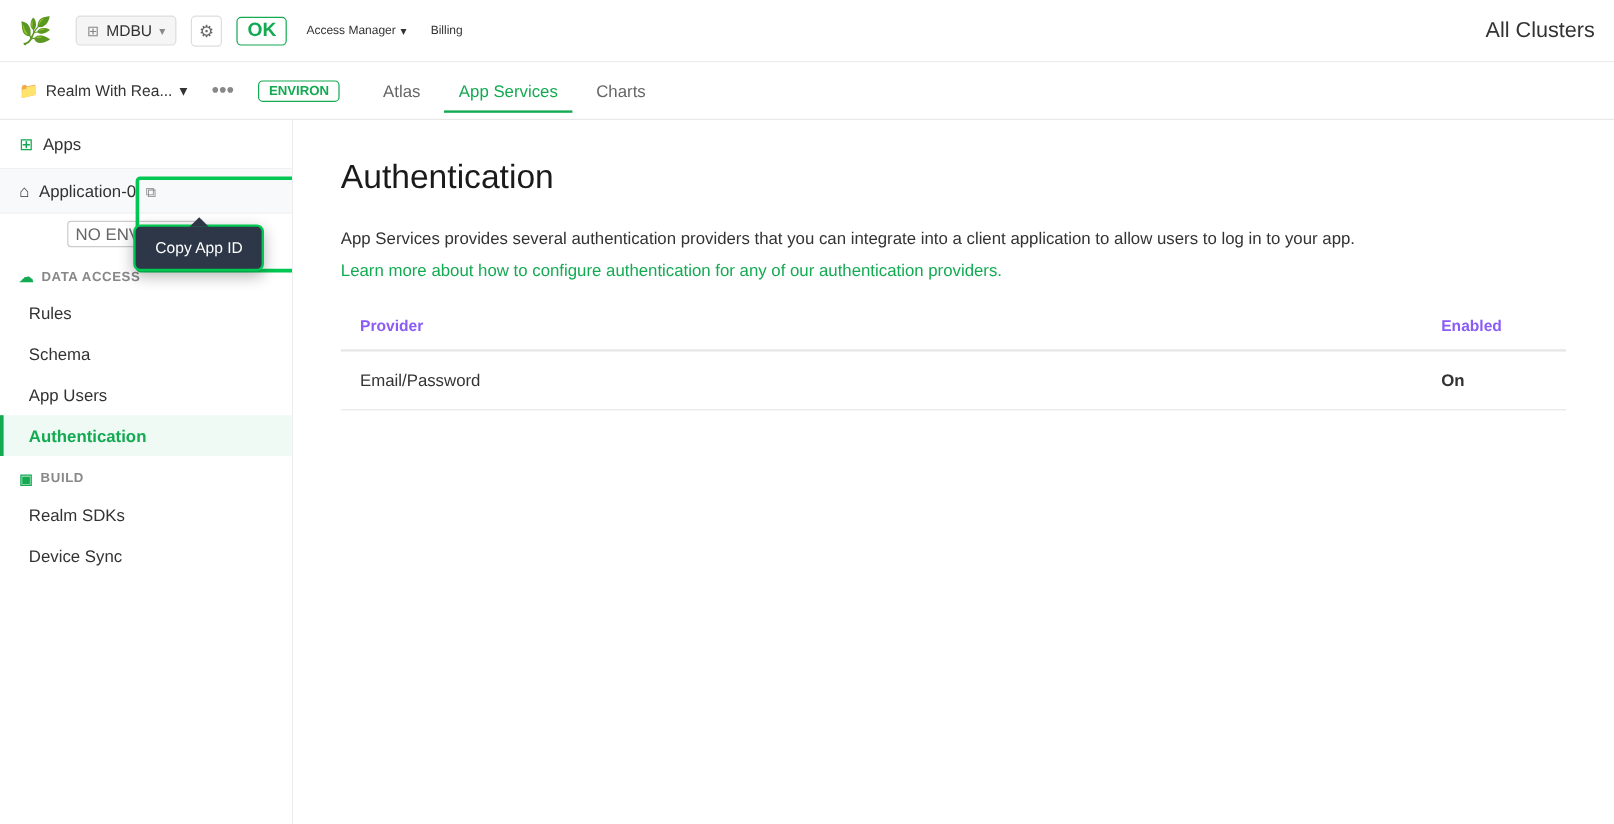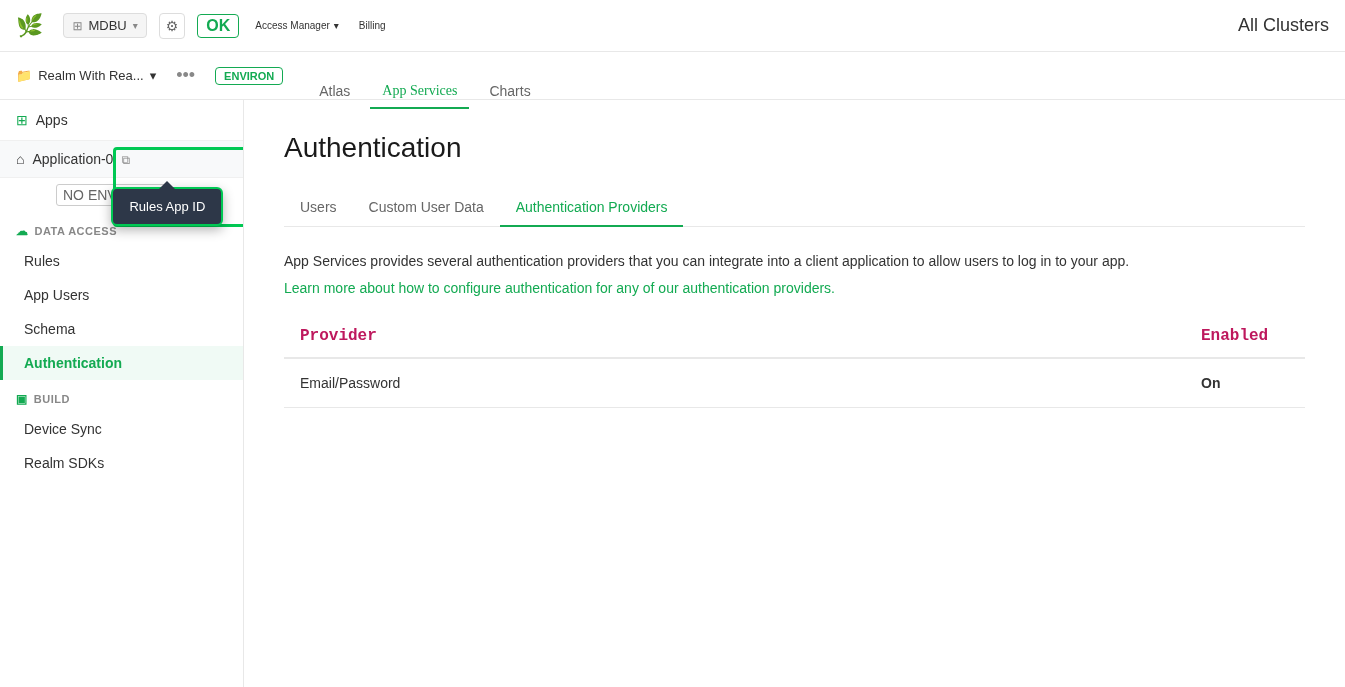--- a/index.html
+++ b/index.html
@@ -42,23 +42,23 @@
     }
     .project-selector .folder-icon { color: #888; }
     .active-badge {
       border: 1px solid #13aa52; color: #13aa52; border-radius: 4px;
       padding: 2px 8px; font-size: 11px; font-weight: 600;
     }
     .second-nav-tabs { display: flex; align-items: center; gap: 8px; margin-left: 8px; }
     .second-nav-tab {
       padding: 8px 12px; font-size: 14px; color: #666; cursor: pointer;
       text-decoration: none; border-bottom: 2px solid transparent;
-      position: relative; top: 16px;
-    }
-    .second-nav-tab.active { color: #13aa52; border-bottom: 2px solid #13aa52; font-weight: 500; font-family: Liberation Serif, serif; }
+      position: relative; top: 1px;
+    }
+    .second-nav-tab.active { color: #13aa52; border-bottom: 2px solid #13aa52; font-weight: 500; }
     .dots-btn { background: none; border: none; cursor: pointer; color: #888; font-size: 18px; padding: 4px; }
 
     
     .main-layout { display: flex; height: calc(100vh - 100px); }
 
     
     .sidebar {
       width: 244px; border-right: 1px solid #e8e8e8;
       background: #fff; overflow-y: auto; flex-shrink: 0;
     }
@@ -111,22 +111,22 @@
     }
     .auth-tab.active { color: #13aa52; border-bottom: 2px solid #13aa52; font-weight: 500; }
 
     
     .description { font-size: 14px; color: #333; margin-bottom: 6px; line-height: 1.5; }
     .description-link { color: #13aa52; text-decoration: none; }
 
     
     .providers-table { width: 100%; border-collapse: collapse; margin-top: 16px; }
     .providers-table th {
-      text-align: left; padding: 12px 16px; font-size: 16px; font-weight: 600;
-      color: #be185d; border-bottom: 2px solid #e8e8e8; background: #fff; font-family: Liberation Mono, monospace;
+      text-align: left; padding: 12px 16px; font-size: 13px; font-weight: 600;
+      color: #8b5cf6; border-bottom: 2px solid #e8e8e8; background: #fff;
     }
     .providers-table th:last-child { width: 120px; }
     .providers-table td {
       padding: 16px 16px; font-size: 14px; color: #333;
       border-bottom: 1px solid #e8e8e8;
     }
     .status-off { color: #888; }
     .status-on { color: #13aa52; font-weight: 700; }
 
     
@@ -214,54 +214,49 @@
 
     <div class="sidebar-app-item" style="position:relative;">
       <span class="home-icon">⌂</span>
       <span class="app-name">Application-0</span>
       <div class="tooltip-container">
         <span class="copy-icon">⧉</span>
         
         <div class="highlight-box"></div>
         
         <div class="tooltip-popup">
-          <span>Rules App ID</span>
+          <span>Copy App ID</span>
         </div>
       </div>
     </div>
 
     <div class="sidebar-env">
       <span class="env-badge">NO ENVIRON...</span>
     </div>
 
     <div class="sidebar-section-label">
       <span class="cloud-icon">☁</span>
       <span>DATA ACCESS</span>
     </div>
     <div class="sidebar-nav-item">Rules</div>
+    <div class="sidebar-nav-item">Schema</div>
     <div class="sidebar-nav-item">App Users</div>
-    <div class="sidebar-nav-item">Schema</div>
     <div class="sidebar-nav-item active">Authentication</div>
 
     <div class="sidebar-section-label">
       <span class="build-icon">▣</span>
       <span>BUILD</span>
     </div>
+    <div class="sidebar-nav-item">Realm SDKs</div>
     <div class="sidebar-nav-item">Device Sync</div>
-    <div class="sidebar-nav-item">Realm SDKs</div>
   </aside>
 
   <main class="content-area">
     <h1 class="page-title">Authentication</h1>
 
-    <div class="auth-tabs">
-      <a class="auth-tab">Users</a>
-      <a class="auth-tab">Custom User Data</a>
-      <a class="auth-tab active">Authentication Providers</a>
-    </div>
 
     <p class="description">
       <span>App Services provides several authentication providers that you can integrate into a client application to allow users to log in to your app.</span>
     </p>
     <p class="description">
       <a class="description-link">Learn more about how to configure authentication for any of our authentication providers.</a>
     </p>
 
     <table class="providers-table">
       <thead>

